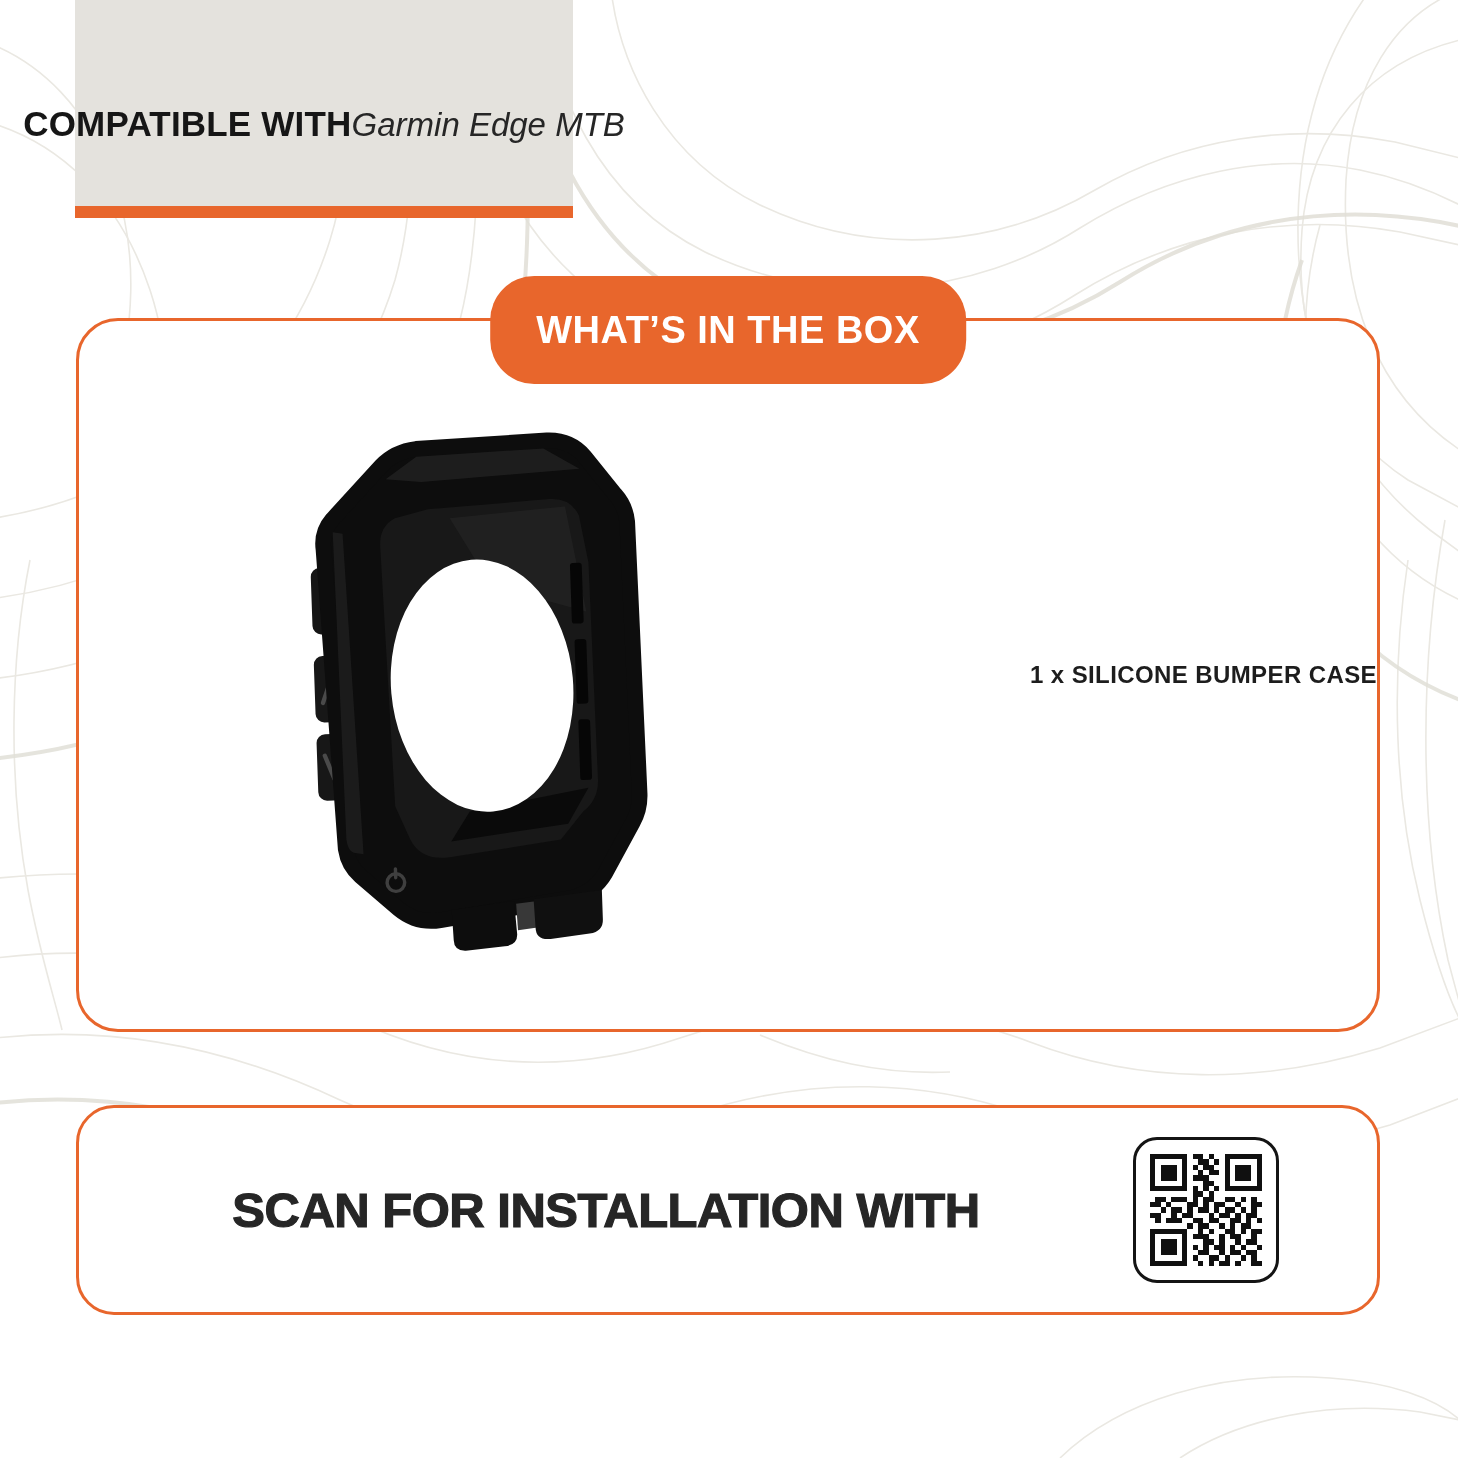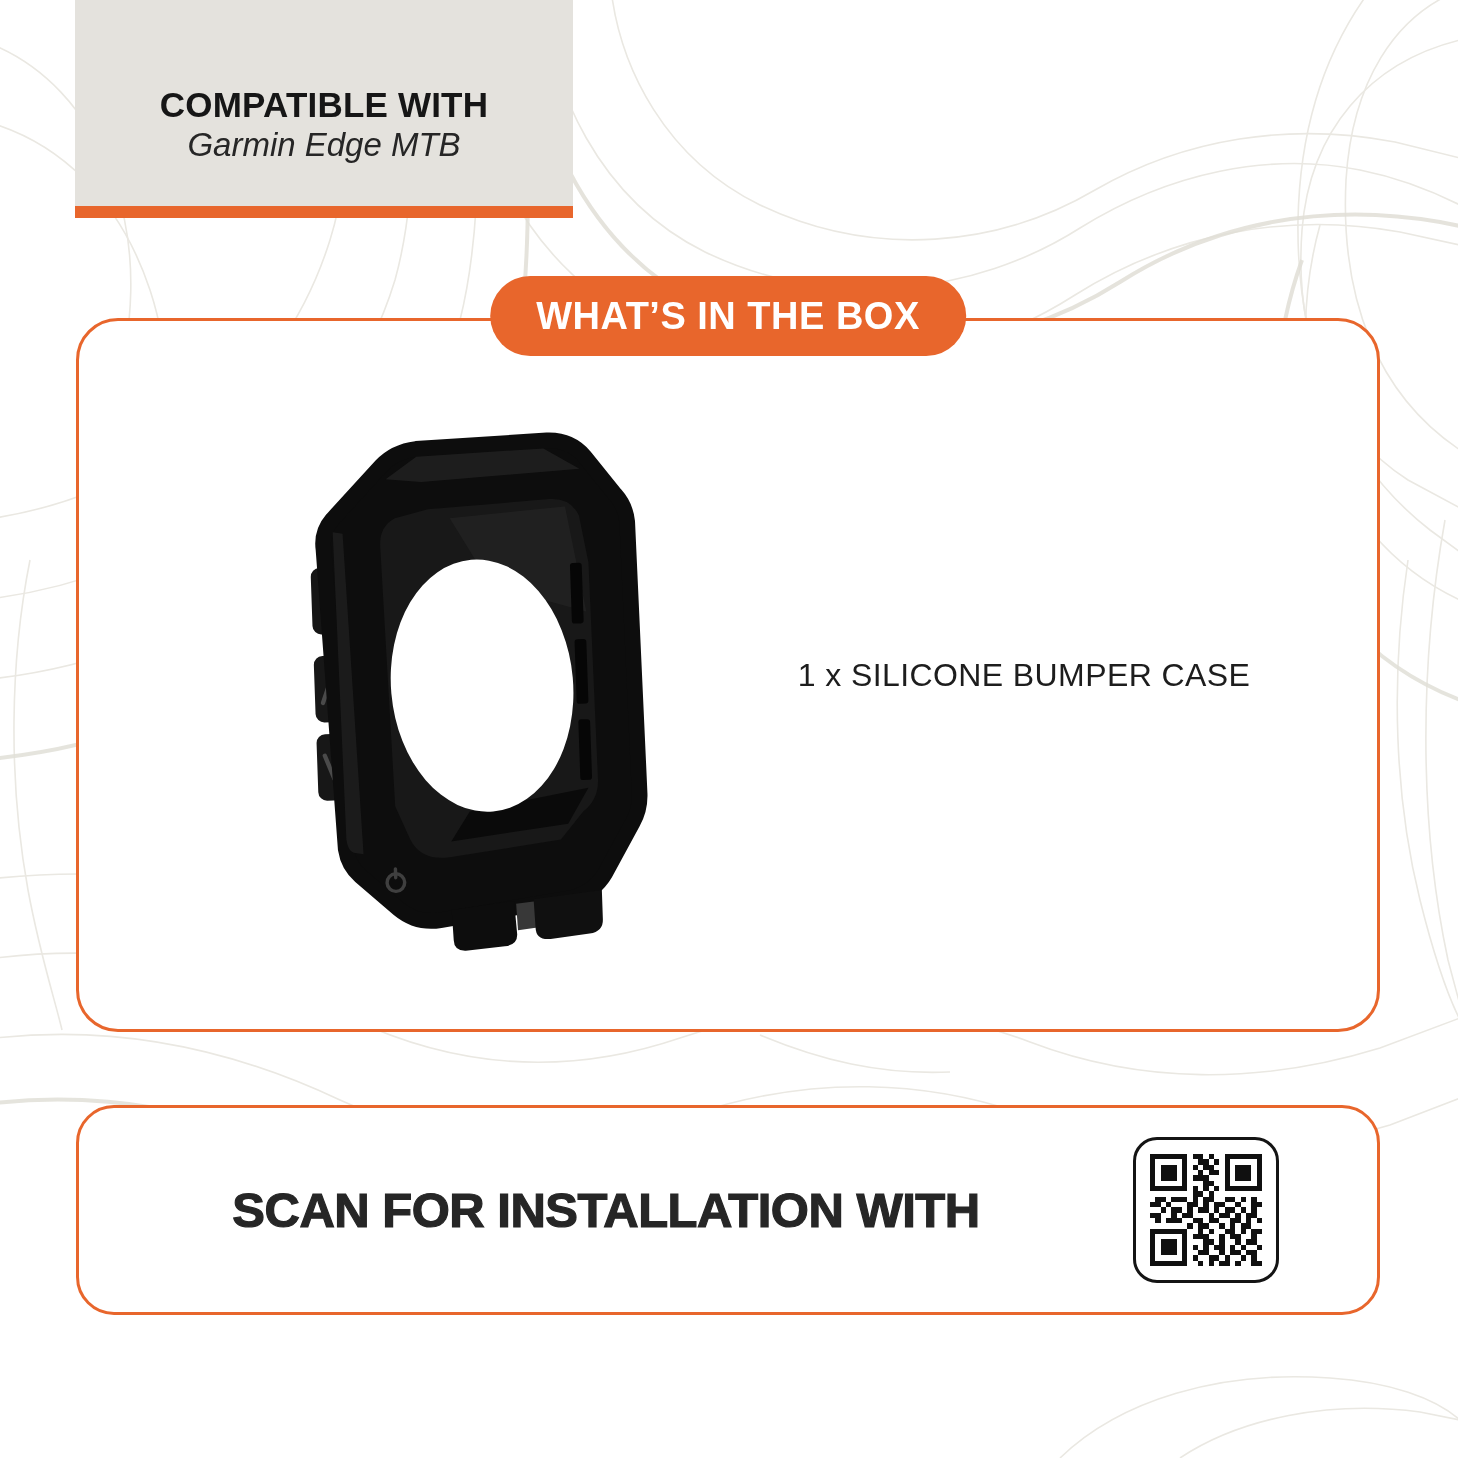--- a/index.html
+++ b/index.html
@@ -14,44 +14,44 @@
     background:#ffffff;
     font-family:"Liberation Sans", sans-serif;
     color:var(--ink);
   }
   .topo{position:absolute;inset:0;width:1458px;height:1458px;}
 
   
   .compat{
     position:absolute;left:75px;top:0;width:498px;height:206px;
     background:var(--panel-gray);
-    display:flex;flex-direction:column;align-items:center;justify-content:center;
+    display:flex;align-items:center;justify-content:center;
     padding-top:42px;
   }
   .compat-title{font-size:35px;font-weight:bold;letter-spacing:0.2px;color:#161616;white-space:nowrap;}
   .compat-device{font-size:33px;font-style:italic;font-weight:normal;color:#262626;margin-top:1px;white-space:nowrap;}
   .compat-bar{position:absolute;left:75px;top:206px;width:498px;height:12px;background:var(--accent);}
 
   
   .box-card{
     position:absolute;left:76px;top:318px;width:1304px;height:714px;
     background:#ffffff;border:3px solid var(--accent);border-radius:42px;
     display:flex;align-items:center;
   }
   .pill{
     position:absolute;left:50%;top:-45px;transform:translateX(-50%);
-    height:80px;border-radius:44px;background:var(--accent);
+    height:108px;border-radius:44px;background:var(--accent);
     display:flex;align-items:center;padding:0 46px;
     color:#ffffff;font-size:38px;font-weight:bold;letter-spacing:0.5px;white-space:nowrap;
   }
   .product{flex:0 0 auto;width:372px;height:540px;margin-left:220px;margin-top:22px;}
   .product svg{width:100%;height:100%;display:block;}
   .item-label{
-    flex:1;text-align:center;
-    font-size:32px;font-weight:400;letter-spacing:0.4px;color:#1d1d1d;white-space:nowrap;
+    flex:1;text-align:right;
+    font-size:24px;font-weight:700;letter-spacing:0.4px;color:#1d1d1d;white-space:nowrap;
   }
 
   
   .scan-card{
     position:absolute;left:76px;top:1105px;width:1304px;height:210px;
     background:#ffffff;border:3px solid var(--accent);border-radius:38px;
     display:flex;align-items:center;
   }
   .scan-label{
     flex:1;text-align:center;

